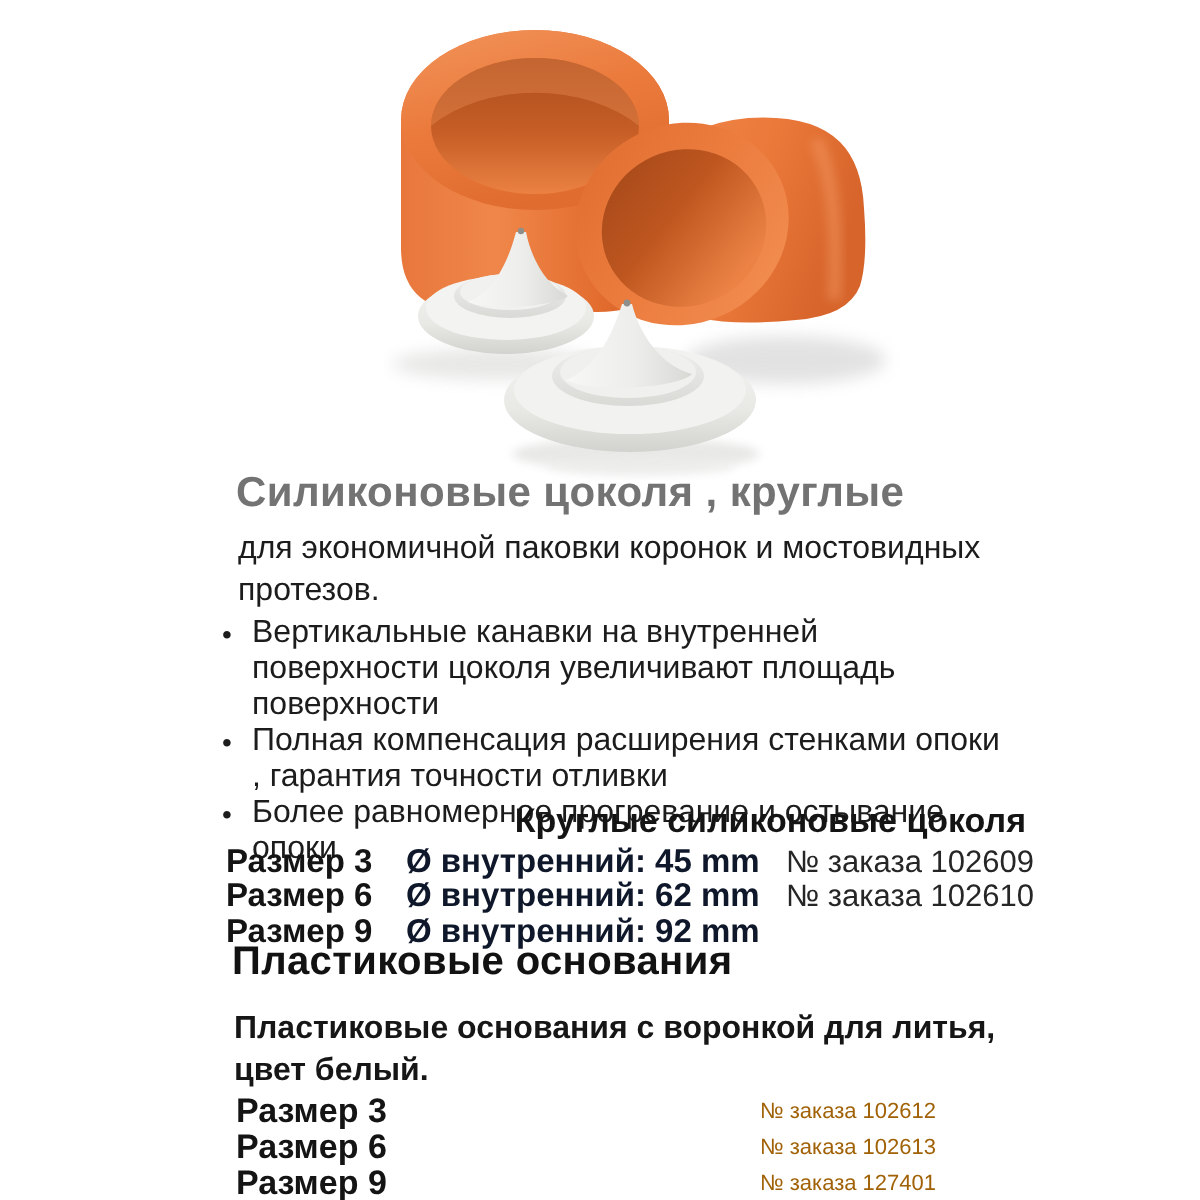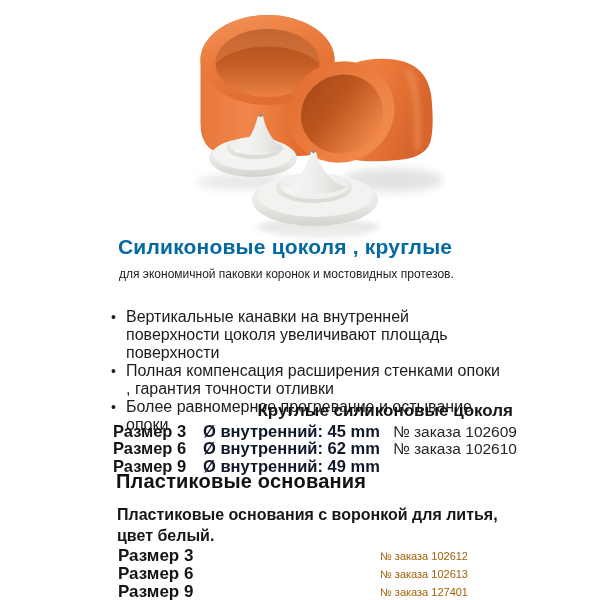--- a/index.html
+++ b/index.html
@@ -11,25 +11,25 @@
     color:#1a1a1a;
     -webkit-font-smoothing:antialiased;
   }
   .page{ position:relative; width:600px; height:600px; background:#fff; }
 
   .photo{ position:absolute; left:0; top:0; width:600px; height:240px; }
 
   .title{
     position:absolute; left:118px; top:235px;
     font-size:21px; font-weight:bold; white-space:nowrap;
-    color:#0369a1; letter-spacing:.2px;
+    color:#737373; letter-spacing:.2px;
   }
   .intro1{
     position:absolute; left:119px; top:264px; width:382px;
-    font-size:12px; line-height:21px; color:#1c1c1c;
+    font-size:16px; line-height:21px; color:#1c1c1c;
   }
   .bullets{
     position:absolute; left:110px; top:308px; width:392px;
     margin:0; padding:0; list-style:none;
     font-size:16px; line-height:18px; color:#1c1c1c;
   }
   .bullets li{ position:relative; padding-left:16px; }
   .bullets li .dot{
     position:absolute; left:1px; top:0;
     font-size:14px; line-height:18px; color:#1c1c1c;
@@ -194,21 +194,21 @@
       <span class="dia">Ø внутренний: 45 mm</span>
       <span class="ord">№ заказа 102609</span>
     </div>
     <div class="trow">
       <span class="size">Размер 6</span>
       <span class="dia">Ø внутренний: 62 mm</span>
       <span class="ord">№ заказа 102610</span>
     </div>
     <div class="trow">
       <span class="size">Размер 9</span>
-      <span class="dia">Ø внутренний: 49 mm</span>
+      <span class="dia">Ø внутренний: 92 mm</span>
     </div>
   </div>
 
   <div class="h2">Пластиковые основания</div>
 
   <div class="intro2">Пластиковые основания с воронкой для литья, цвет белый.</div>
 
   <div class="table2">
     <div class="trow2">
       <span class="size">Размер 3</span>

